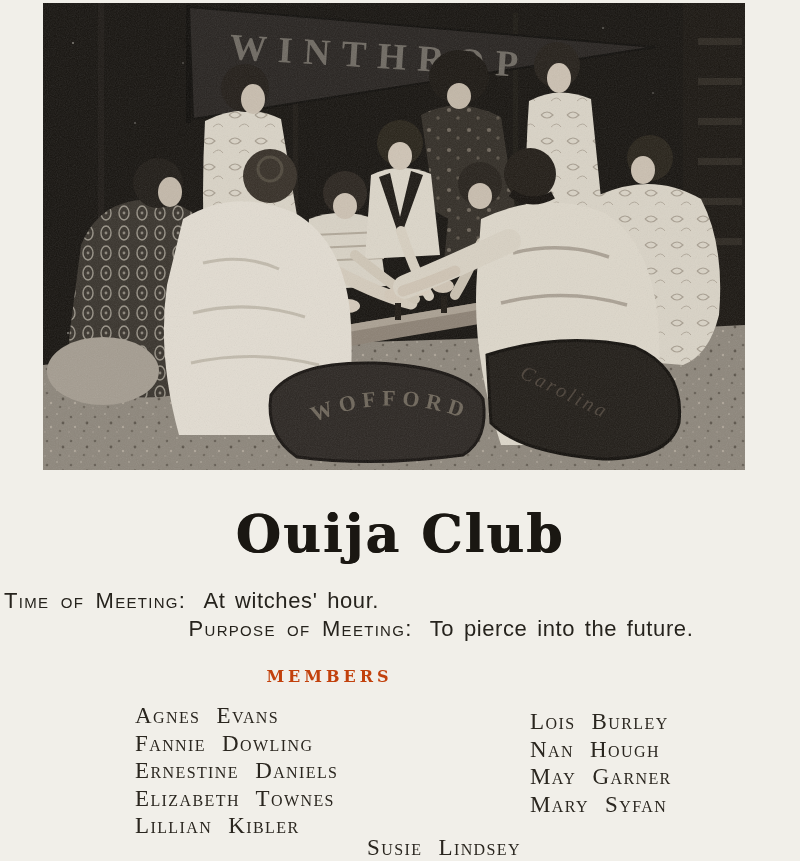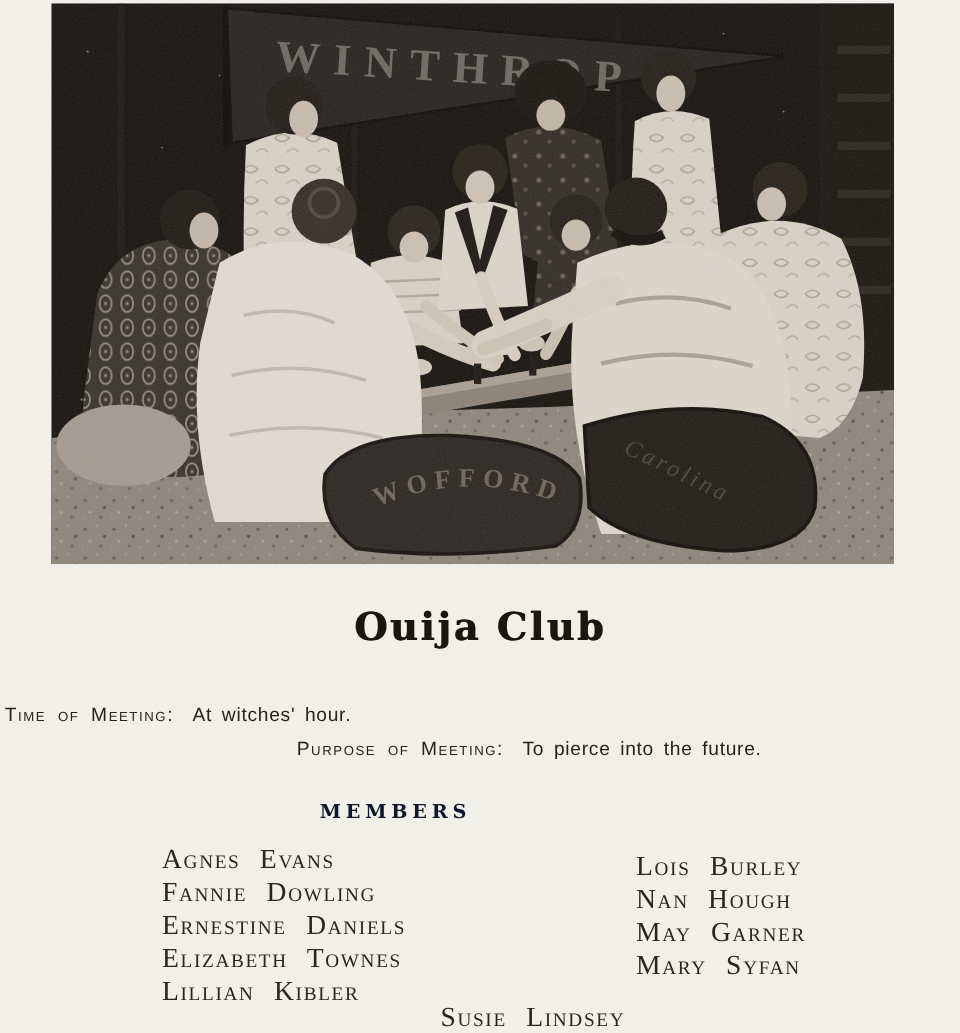--- a/index.html
+++ b/index.html
@@ -10,37 +10,37 @@
     color:#28251f;
   }
   .photo{
     position:absolute;left:43px;top:3px;width:702px;height:467px;
     background:#14110e;
   }
   .photo svg{display:block;width:702px;height:467px;}
   .page-title{
     position:absolute;top:503px;left:0;width:800px;text-align:center;
     font-family:"DejaVu Serif",serif;font-weight:bold;
-    font-size:32px;letter-spacing:2px;color:#1a1712;
+    font-size:52px;letter-spacing:2px;color:#1a1712;
     text-shadow:0.6px 0 0 #1a1712;
   }
   .meet-line1{
     position:absolute;top:588px;left:4px;width:792px;
     display:flex;justify-content:space-between;
   }
   .meet-line2{
     position:absolute;top:616px;left:0;width:800px;text-align:center;padding-left:41px;
   }
-  .meet{font-size:16px;color:#26231d;white-space:nowrap;}
+  .meet{font-size:22px;color:#26231d;white-space:nowrap;}
   .meet .label{font-variant:small-caps;letter-spacing:1.3px;word-spacing:4px;}
   .meet .value{margin-left:11px;letter-spacing:0.6px;word-spacing:3px;}
   .members-heading{
     position:absolute;top:667px;left:0;width:659px;text-align:center;
     font-family:"DejaVu Serif",serif;font-weight:bold;
-    font-size:16px;letter-spacing:4px;color:#0f172a;
+    font-size:16px;letter-spacing:4px;color:#c2410c;
   }
   .name{
     font-family:"Liberation Serif",serif;font-variant:small-caps;
     font-size:23px;line-height:27.6px;letter-spacing:1.4px;word-spacing:9px;
     color:#2a261f;white-space:nowrap;
   }
   .col-left{position:absolute;top:702px;left:135px;}
   .col-right{position:absolute;top:708px;left:530px;}
   .center-member{position:absolute;top:834px;left:0;width:800px;text-align:center;padding-left:44px;}
 </style>

